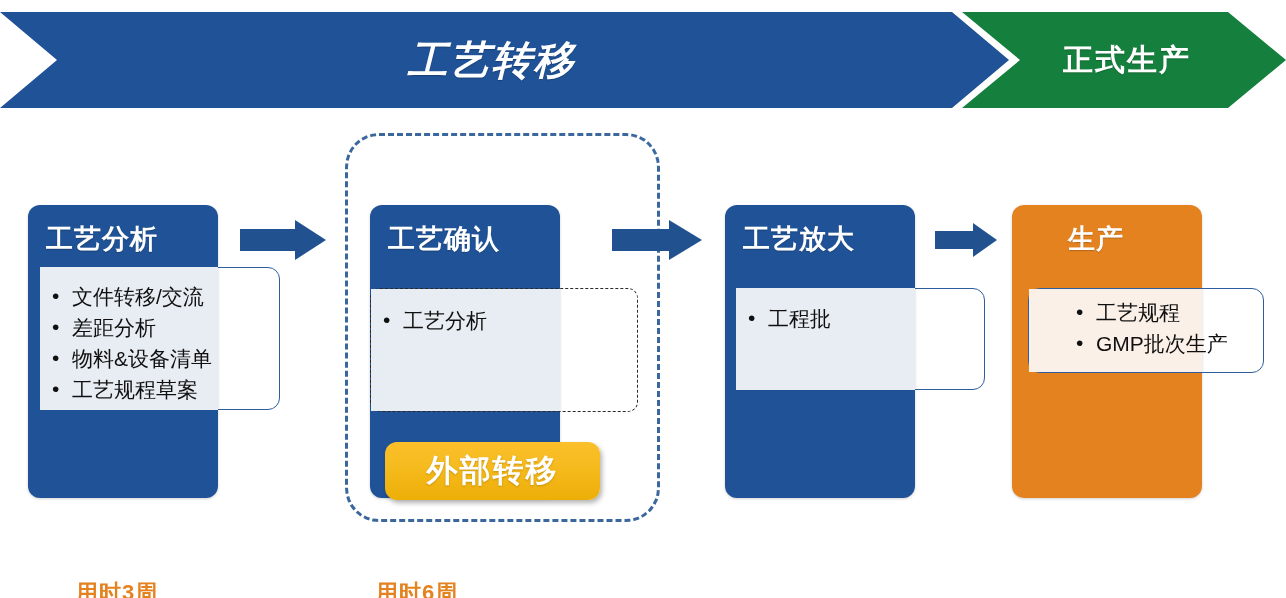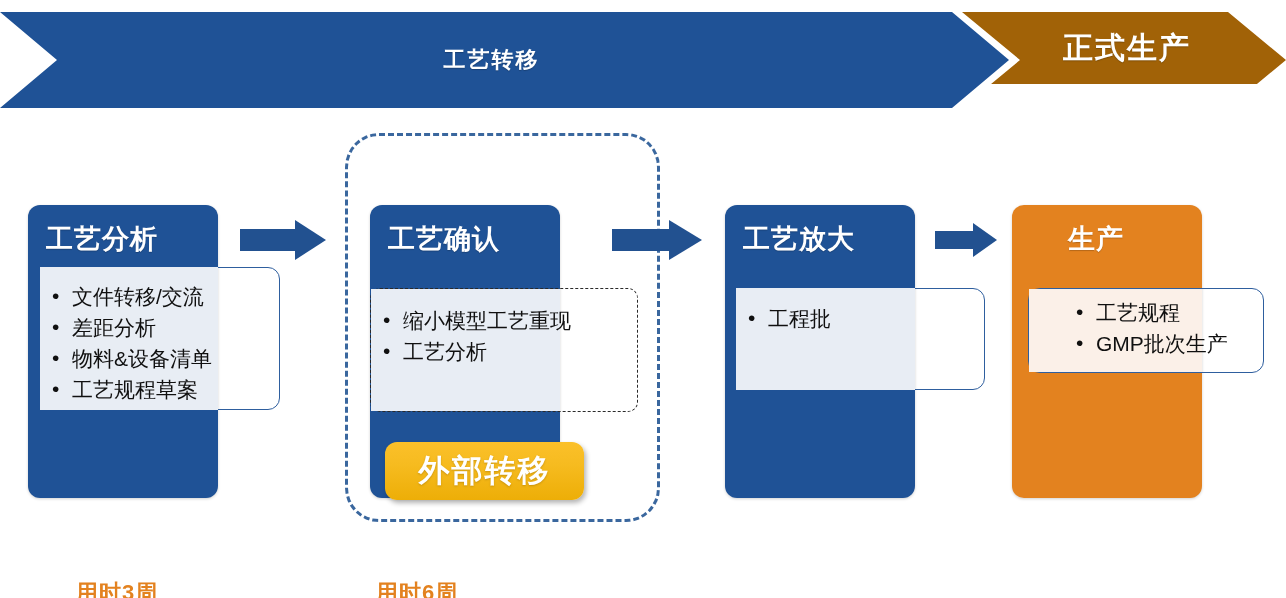--- a/index.html
+++ b/index.html
@@ -27,34 +27,35 @@
     height: 96px;
     background: #1F5296;
     -webkit-clip-path: polygon(0 0, 952px 0, 1009px 48px, 952px 96px, 0 96px, 57px 48px);
     clip-path: polygon(0 0, 952px 0, 1009px 48px, 952px 96px, 0 96px, 57px 48px);
     display: flex;
     align-items: center;
     justify-content: center;
   }
   .banner-transfer-label {
     color: #ffffff;
-    font-size: 22px;
+    font-size: 40px;
     font-weight: bold;
     letter-spacing: 2px;
     margin-left: -26px;
     text-shadow: 0 1px 1px rgba(0,0,0,0.22);
+    font-style: italic;
   }
 
   .banner-production {
     position: absolute;
     left: 962px;
     top: 12px;
     width: 324px;
-    height: 72px;
-    background: #a16207;
+    height: 96px;
+    background: #15803d;
     -webkit-clip-path: polygon(0 0, 266px 0, 324px 48px, 266px 96px, 0 96px, 58px 48px);
     clip-path: polygon(0 0, 266px 0, 324px 48px, 266px 96px, 0 96px, 58px 48px);
     display: flex;
     align-items: center;
     justify-content: center;
   }
   .banner-production-label {
     color: #ffffff;
     font-size: 30px;
     font-weight: bold;
@@ -206,25 +207,24 @@
          border-top:20px solid transparent; border-bottom:20px solid transparent;
          border-left:31px solid #225190;"></div>
   </div>
 
   <div class="card blue" style="left:370px; top:205px; width:190px; height:293px;">
   </div>
   <div class="card-title" style="left:388px; top:221px;">工艺确认</div>
   <div class="detail-outline dashed-outline" style="left:370px; top:288px; width:268px; height:124px;"></div>
   <div class="detail-fill" style="left:371px; top:289px; width:189px; height:122px;"></div>
   <ul class="detail-list" style="left:381px; top:305px;">
-    <li>缩小模型工艺重现</li>
     <li>工艺分析</li>
   </ul>
 
-  <div class="gold-badge" style="left:385px; top:442px; width:199px; height:58px;">
+  <div class="gold-badge" style="left:385px; top:442px; width:215px; height:58px;">
     <span class="gold-badge-label">外部转移</span>
   </div>
 
   <div style="position:absolute; left:612px; top:220px; width:94px; height:40px;">
     <div class="arrow" style="left:0; top:9px; width:60px; height:22px;"></div>
     <div class="arrow" style="left:57px; top:0; width:0; height:0; background:transparent;
          border-top:20px solid transparent; border-bottom:20px solid transparent;
          border-left:33px solid #225190;"></div>
   </div>
 

